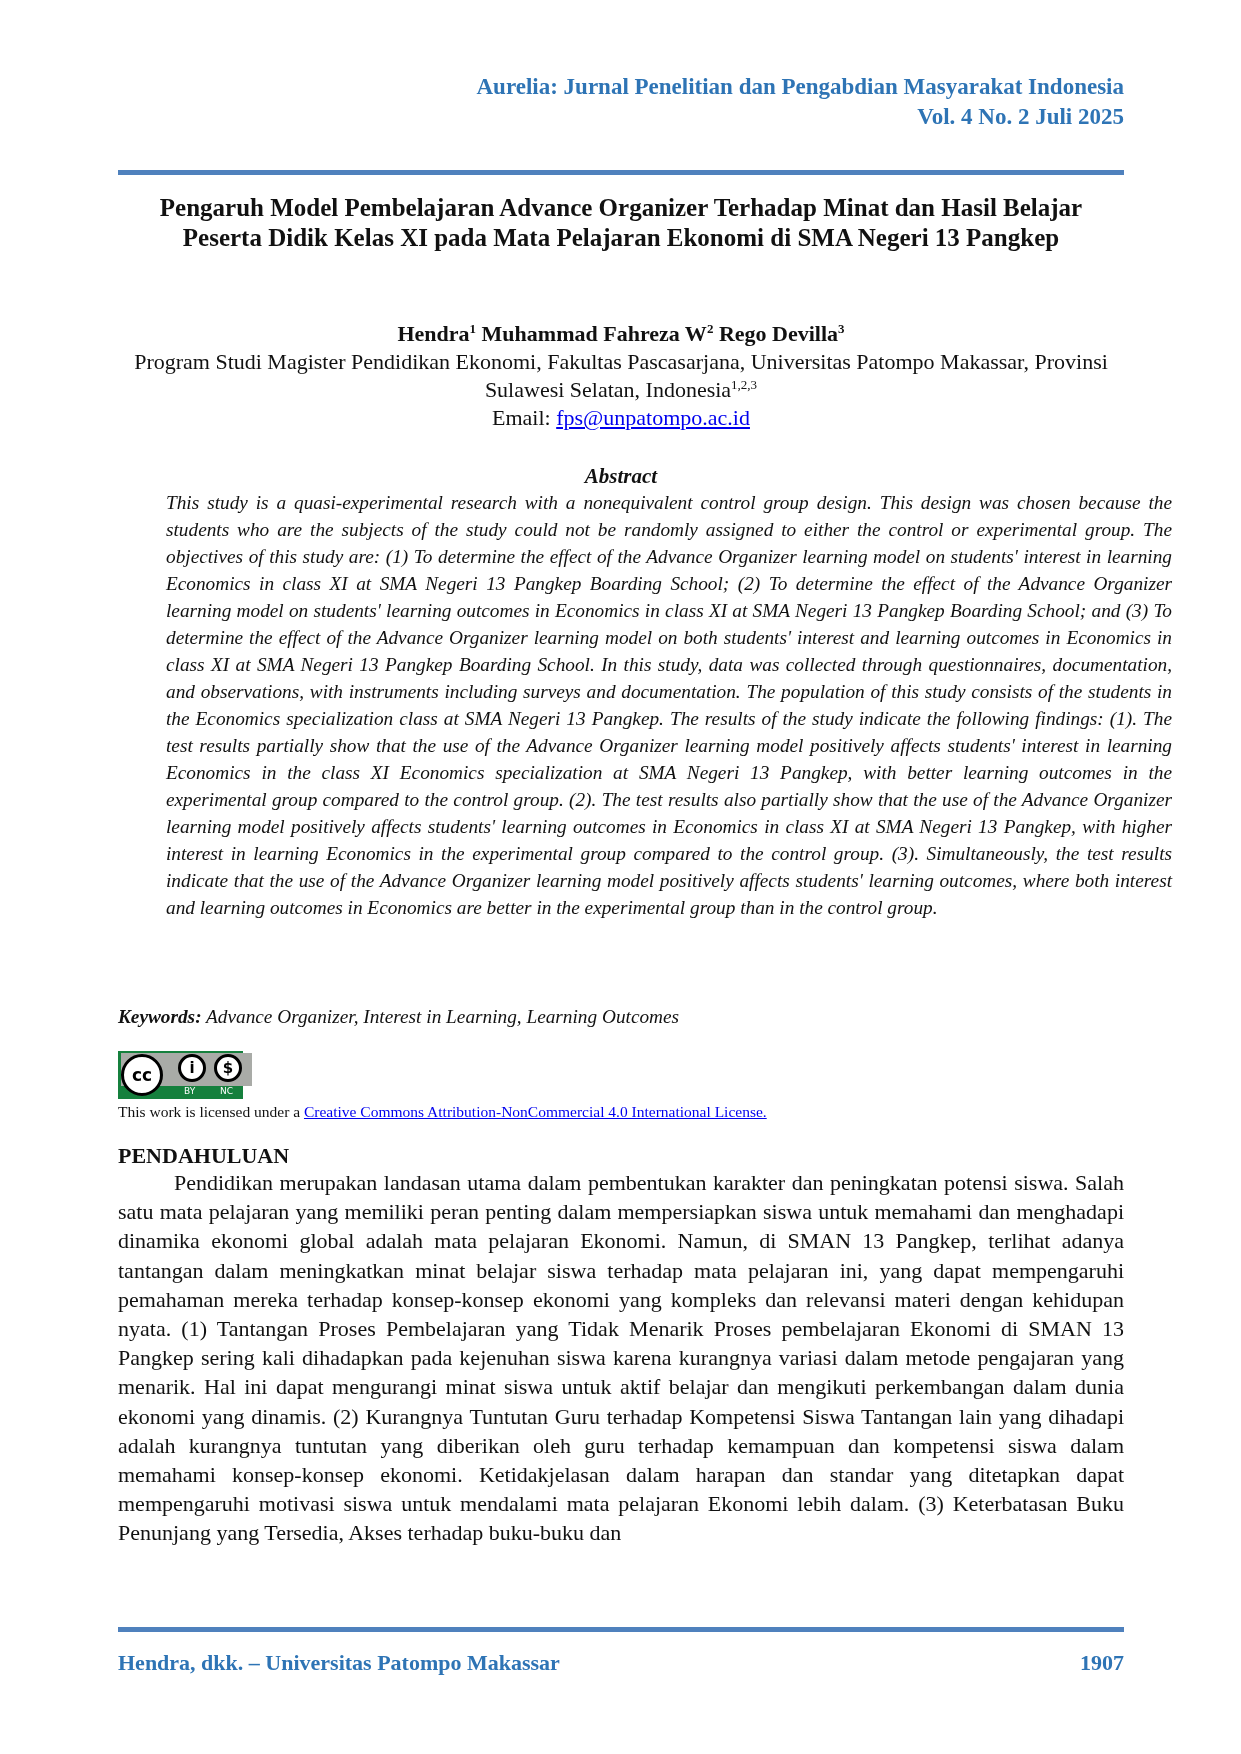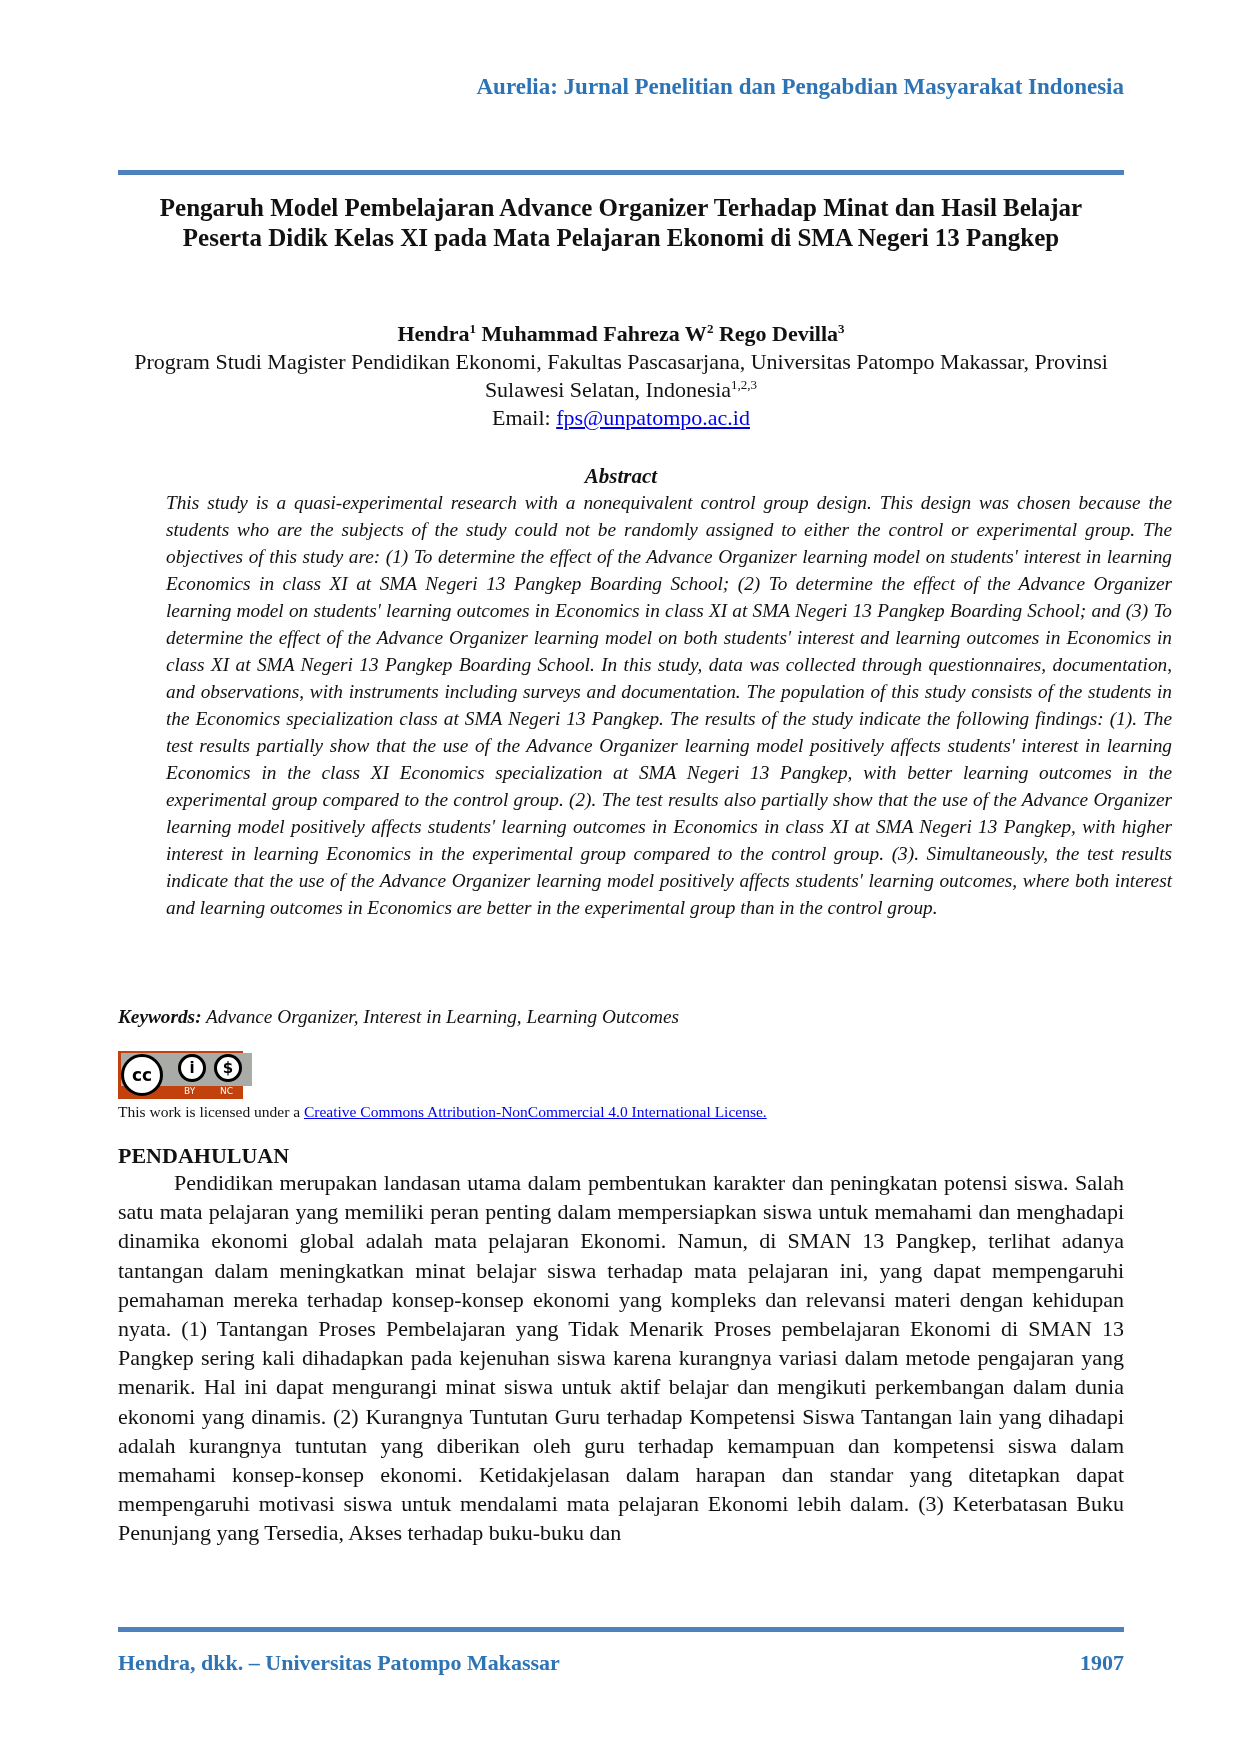--- a/index.html
+++ b/index.html
@@ -26,21 +26,21 @@
   sup { font-size: 13px; vertical-align: super; line-height: 0; }
 
   .abs-head { position: absolute; top: 464px; left: 0; width: 1006px; text-align: center;
               font-family: "Liberation Serif", serif; font-style: italic; font-weight: bold; font-size: 21px; }
   .abstract { position: absolute; top: 489px; left: 0; width: 1006px; text-align: justify;
               font-family: "Liberation Serif", serif; font-style: italic; font-size: 19.3px; line-height: 27px; margin-left: 48px; }
   .keywords { position: absolute; top: 1003px; left: 0; width: 1006px;
               font-family: "Liberation Serif", serif; font-style: italic; font-size: 19.3px; line-height: 27px; }
   .keywords b { font-weight: bold; margin-top: 20px; }
 
-  .cc-badge { position: absolute; top: 1051px; left: 0; width: 125px; height: 48px; background: #c2410c;
+  .cc-badge { position: absolute; top: 1051px; left: 0; width: 125px; height: 48px; background: #15803d;
               box-sizing: border-box; }
   .cc-badge .grey { position: absolute; left: 3px; top: 2px; width: 131px; height: 33px; background: #a9aba7; }
   .cc-circle { position: absolute; top: 3px; width: 36px; height: 36px; border-radius: 50%;
                background: #fff; border: 3px solid #000; box-sizing: border-box;
                font-family: "DejaVu Sans", sans-serif; font-weight: bold; text-align: center; line-height: 30px; font-size: 15px; color: #000; }
   .cc-main { left: 3px; width: 42px; height: 42px; top: 3px; line-height: 36px; font-size: 17px; }
   .cc-by { left: 60px; width: 28px; height: 28px; line-height: 22px; font-size: 15px; }
   .cc-nc { left: 96px; width: 28px; height: 28px; line-height: 22px; font-size: 15px; }
   .cc-label { position: absolute; top: 35px; color: #fff; font-family: "DejaVu Sans", sans-serif; font-size: 9px; }
   .license { position: absolute; top: 1103px; left: 0; font-family: "Liberation Serif", serif; font-size: 15.5px; }
@@ -56,20 +56,21 @@
   .footer-right { position: absolute; top: 1650px; right: 0; color: #2e74b5;
                   font-family: "Liberation Serif", serif; font-weight: bold; font-size: 22px; }
 </style>
 </head>
 <body>
 
 <div class="page">
 
   <div class="journal">
     <div>Aurelia: Jurnal Penelitian dan Pengabdian Masyarakat Indonesia</div>
+    <div>Vol. 4 No. 2 Juli 2025</div>
   </div>
   <div class="rule top"></div>
 
   <div class="title">Pengaruh Model Pembelajaran Advance Organizer Terhadap Minat dan Hasil Belajar Peserta Didik Kelas XI pada Mata Pelajaran Ekonomi di SMA Negeri 13 Pangkep</div>
 
   <div class="authors">
     <span>Hendra</span><sup>1</sup>
     <span>Muhammad Fahreza W</span><sup>2</sup>
     <span>Rego Devilla</span><sup>3</sup>
   </div>

